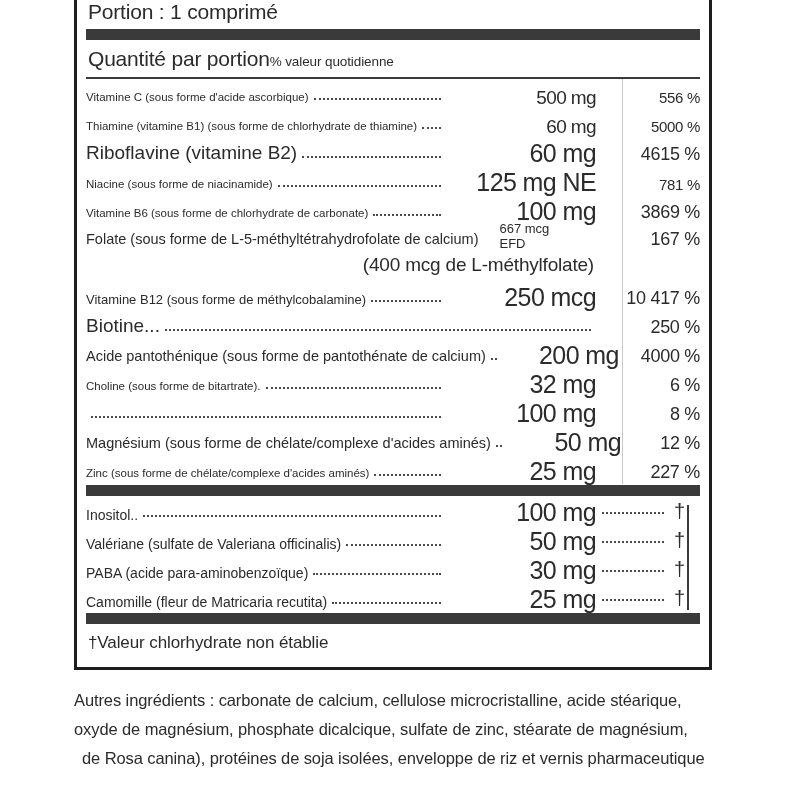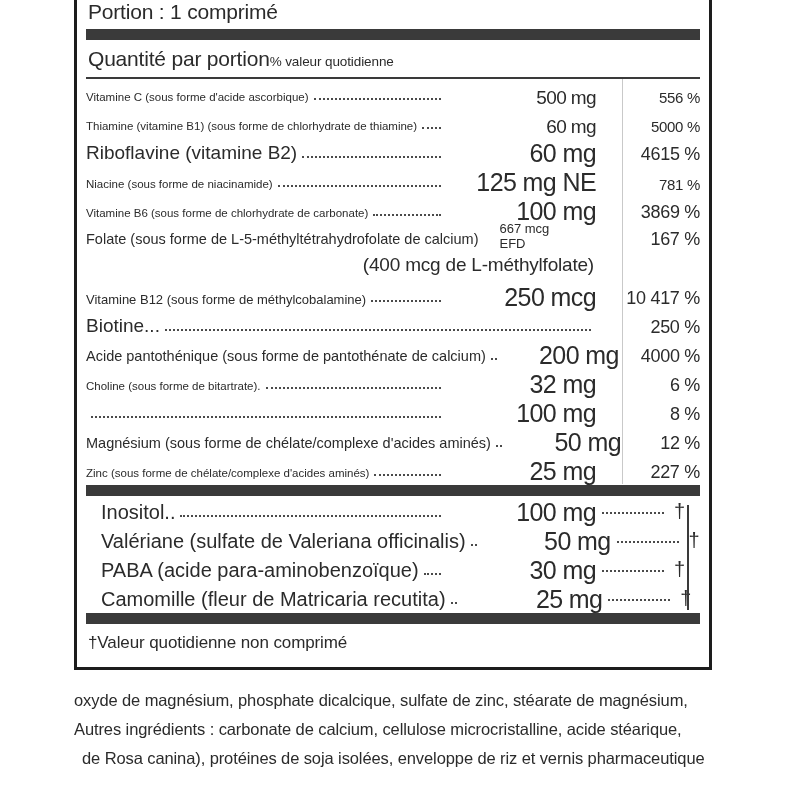--- a/index.html
+++ b/index.html
@@ -94,21 +94,21 @@
   .row-folate .inline-amt { font-size: 13px; padding-left: 5px; }
   .row-sub {
     height: 30px; display: flex; align-items: center;
     justify-content: flex-end;
     padding-right: 106px; padding-bottom: 2px;
   }
   .row-sub span { font-size: 19px; letter-spacing: -0.2px; }
 
   
   .hrow { display: flex; align-items: flex-end; height: 29px; }
-  .hrow .nm { font-size: 20px; padding-bottom: 3px; margin-left: 15px; }
+  .hrow .nm { font-size: 14px; padding-bottom: 3px; }
   .hrow .amt { width: 150px; }
   .dagger-wrap {
     width: 104px; display: flex; align-items: flex-end;
     justify-content: flex-start; padding-bottom: 4px; position: relative;
   }
   .dag-lead {
     width: 62px; border-bottom: 2.5px dotted #4a4a4a;
     height: 1px; margin-bottom: 7px; margin-left: 6px;
   }
   .dag {
@@ -280,22 +280,22 @@
           <div class="dagger-wrap">
             <div class="dag-lead"></div>
             <div class="dag">†</div>
             <div class="dag-rule"></div>
           </div>
         </div>
       </div>
 
     <div class="bar-thick"></div>
 
-    <div class="footnote">†Valeur quotidienne non comprimé</div>
+    <div class="footnote">†Valeur chlorhydrate non établie</div>
   </div>
 
   <div class="other" id="other-ing">
+      <p class="">Autres ingrédients : carbonate de calcium, cellulose microcristalline, acide stéarique,</p>
       <p class="">oxyde de magnésium, phosphate dicalcique, sulfate de zinc, stéarate de magnésium,</p>
-      <p class="">Autres ingrédients : carbonate de calcium, cellulose microcristalline, acide stéarique,</p>
       <p class="ind">de Rosa canina), protéines de soja isolées, enveloppe de riz et vernis pharmaceutique</p>
     </div>
 
 </div>
 
 </body></html>

